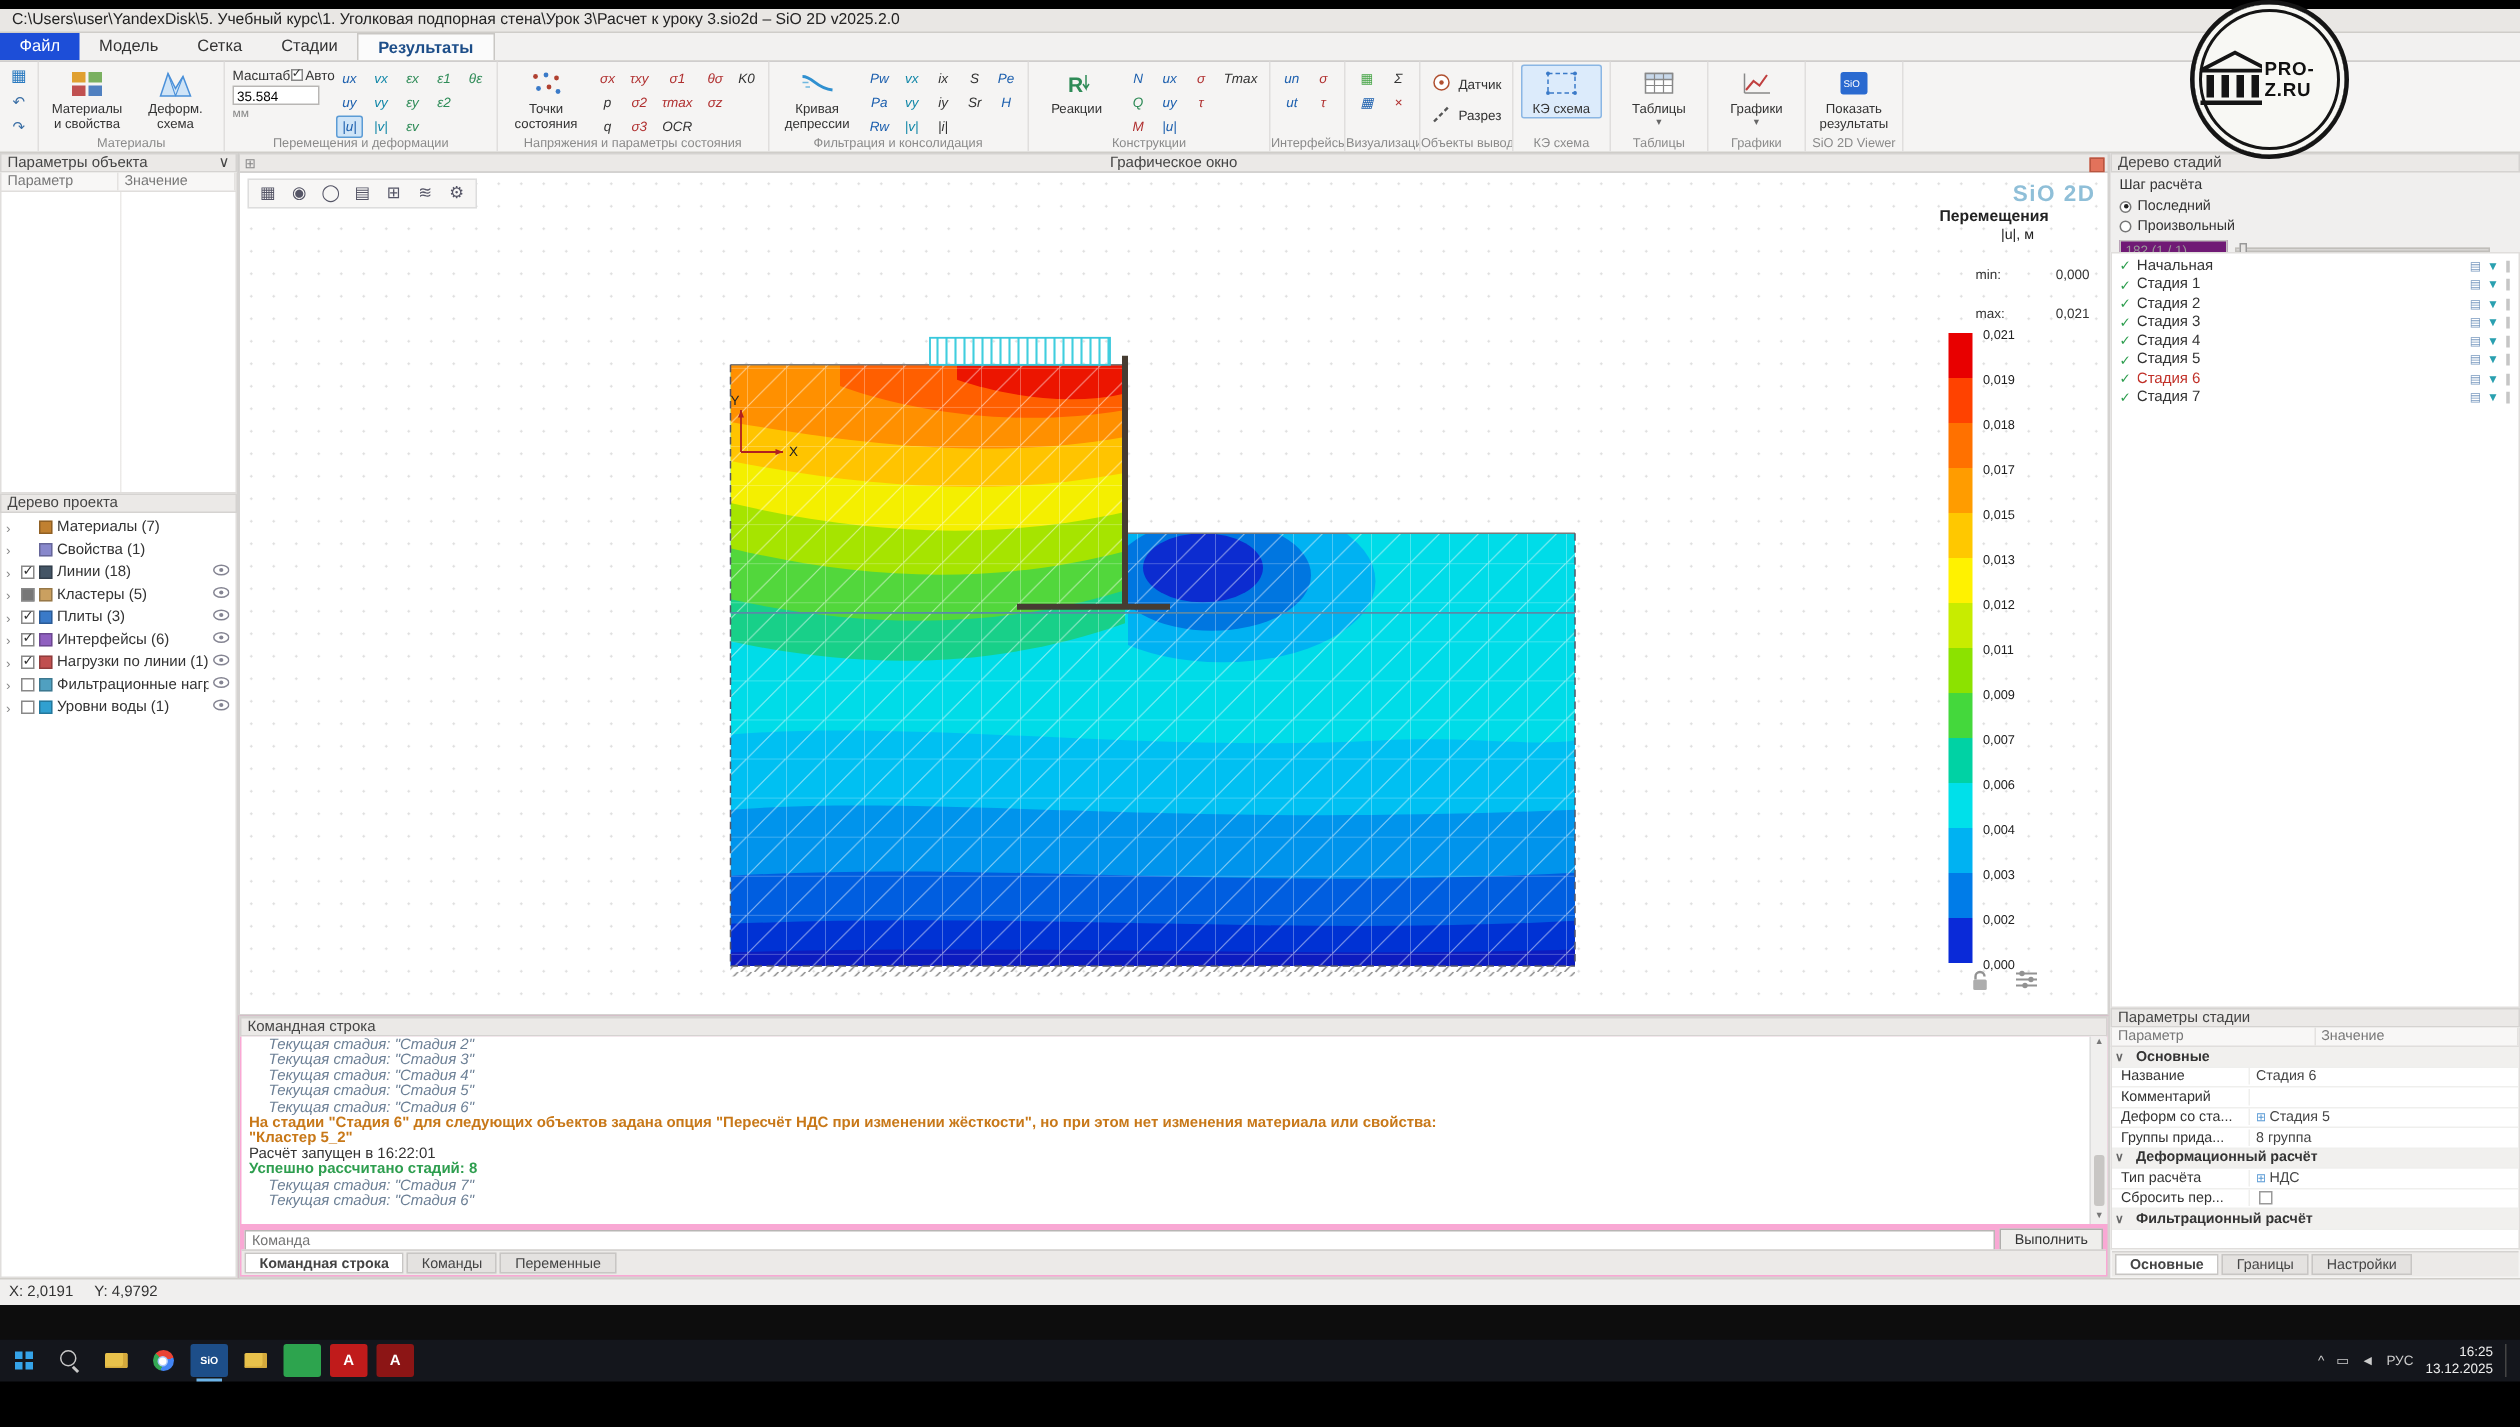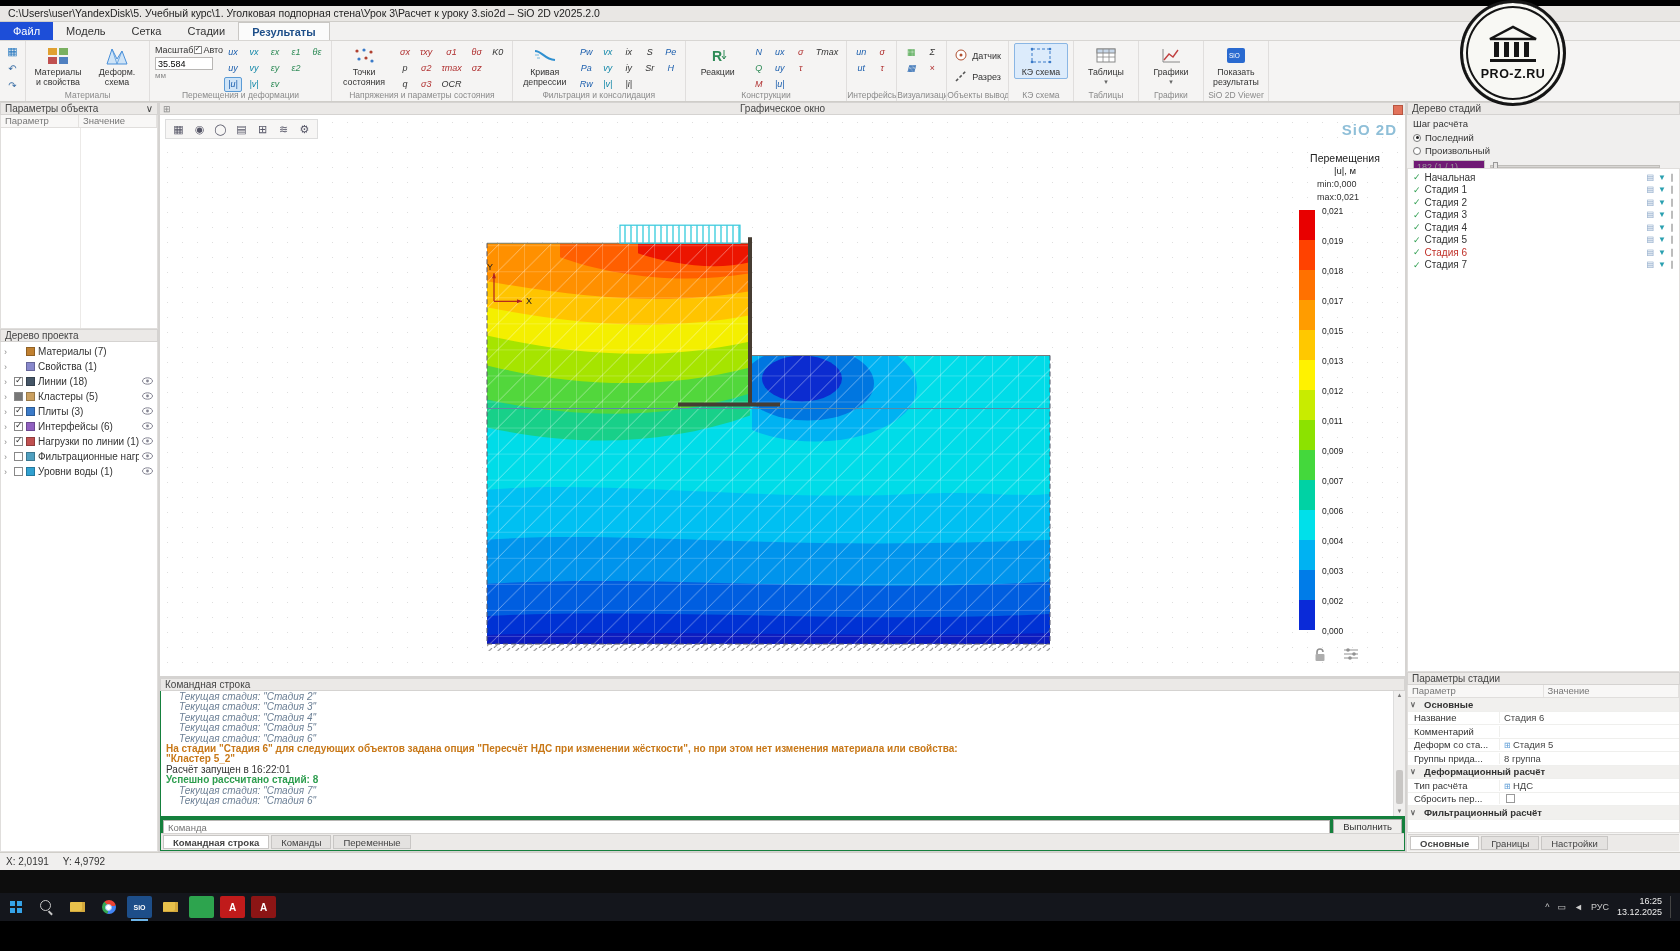--- a/index.html
+++ b/index.html
@@ -63,30 +63,30 @@
 .gfxpin{position:absolute;left:3px;top:1px;font-size:9px;color:#888}
 .gfxclose{position:absolute;right:2px;top:1.5px;width:10px;height:10px;background:#e2725b;border:1px solid #b85540}
 .canvas{position:absolute;left:0;top:13px;right:0;height:562px;background:#fff;border:1px solid #d5d3d1;border-top:none;background-image:radial-gradient(#dedede 0.8px,transparent 0.9px);background-size:15px 15px}
 .plot{position:absolute;inset:0;width:100%;height:100%}
 .ctoolbar{position:absolute;left:5px;top:4px;display:flex;gap:4px;background:#f7f6f5;border:1px solid #ddd;padding:1px 4px;align-items:center}
 .ctool{width:17px;height:16px;font-size:11px;color:#556;text-align:center;line-height:16px;cursor:default}
 .canvas-locks{position:absolute;right:46px;bottom:10px;display:flex;gap:16px;opacity:.8}
 
 .legend{position:absolute;right:8px;top:6px;width:104px;font-size:9px;color:#333}
 .lg-logo{font-size:15px;font-weight:bold;color:#8fbfd8;text-align:right;letter-spacing:1px}
-.lg-title{margin-top:14px;font-size:10.5px;font-weight:normal;text-align:center;color:#222}
+.lg-title{font-size:10.5px;font-weight:bold;text-align:left;color:#222}
 .lg-sub{font-size:9.5px;text-align:center;margin-top:1px;color:#222}
-.lg-mm{display:flex;padding:0 4px 0 24px;font-size:9px;margin-top:3px;color:#333}
+.lg-mm{display:flex;justify-content:space-between;padding:0 4px 0 24px;font-size:9px;margin-top:16px;color:#333}
 .lg-bar{margin:8px 0 0 6px}
 .lg-band{position:relative;height:30px}
 .lg-band .sw{position:absolute;left:0;top:0;width:16px;height:100%}
 .lv{position:absolute;left:23px;top:-4px;font-size:8.5px;color:#222}
 .lg-bottom{position:relative;margin-left:6px;height:10px}
 
-.console{position:absolute;left:0;top:575px;right:0;bottom:0;background:#15803d;border:1px solid #d5d3d1}
+.console{position:absolute;left:0;top:575px;right:0;bottom:0;background:#f9a8d4;border:1px solid #d5d3d1}
 .conlog{position:absolute;left:1px;top:13px;right:1px;height:125px;background:#fff;overflow:hidden;padding-top:1px}
 .cline{font-size:10px;line-height:10.4px;color:#333;white-space:nowrap;padding-left:5px}
 .cline.stage{color:#6b7f95;font-style:italic;padding-left:18px}
 .cline.warn{color:#c87818;font-weight:bold}
 .cline.ok{color:#2e9e4f}
 .cline.okb{color:#2e9e4f;font-weight:bold}
 .vscroll{position:absolute;right:0;top:0;bottom:0;width:12px;background:#f0efee;border-left:1px solid #ddd;font-size:6px;color:#777;text-align:center}
 .vthumb{position:absolute;left:2px;right:2px;bottom:12px;height:34px;background:#c8c6c4;border-radius:2px}
 .varr{line-height:9px}
 .varrb{position:absolute;bottom:0;left:0;right:0;line-height:9px}
@@ -142,21 +142,21 @@
 .tapp.chrome::after{content:"";position:absolute;width:5px;height:5px;background:#fff;border:1.5px solid #a8c7fa;border-radius:50%}
 .tapp.sio{background:#1d4e89;border-radius:2px;font-size:7px;font-weight:bold}
 .tapp.green{background:#2da44e;border-radius:2px}
 .tapp.acrobat{background:#c01b1b;border-radius:2px;font-weight:bold;font-size:10px}
 .tapp.reda{background:#8c1515;border-radius:2px;font-weight:bold;font-size:10px}
 .tapp.active::after{content:"";position:absolute;bottom:-3px;left:4px;right:4px;height:2px;background:#6cb4e8}
 .tray{margin-left:auto;display:flex;align-items:center;gap:8px;padding-right:6px;font-size:9px;color:#ccc}
 .clock{text-align:right;font-size:9px;line-height:1.2;color:#eee}
 .showdesk{width:4px;height:22px;border-left:1px solid #444}
 
-.badge{position:absolute;right:114px;top:0;width:106px;height:106px;border-radius:50%;background:#f8f8f4;border:3px solid #151515;box-shadow:inset 0 0 0 3px #f8f8f4,inset 0 0 0 5px #151515;z-index:60;display:flex;flex-direction:column;align-items:center;justify-content:center;gap:2px}
+.badge{position:absolute;right:114px;top:0;width:106px;height:106px;border-radius:50%;background:#f8f8f4;border:3px solid #151515;box-shadow:inset 0 0 0 3px #f8f8f4,inset 0 0 0 5px #151515;z-index:60;display:flex;flex-direction:row;align-items:center;justify-content:center;gap:2px}
 .badge-text{font-size:12.5px;font-weight:bold;color:#111;letter-spacing:.5px}
 </style>
 </head>
 <body>
 
 <div class="screen">
 
   <div class="titlebar">
     <span>C:\Users\user\YandexDisk\5. Учебный курс\1. Уголковая подпорная стена\Урок 3\Расчет к уроку 3.sio2d – SiO 2D v2025.2.0</span>
   </div>

